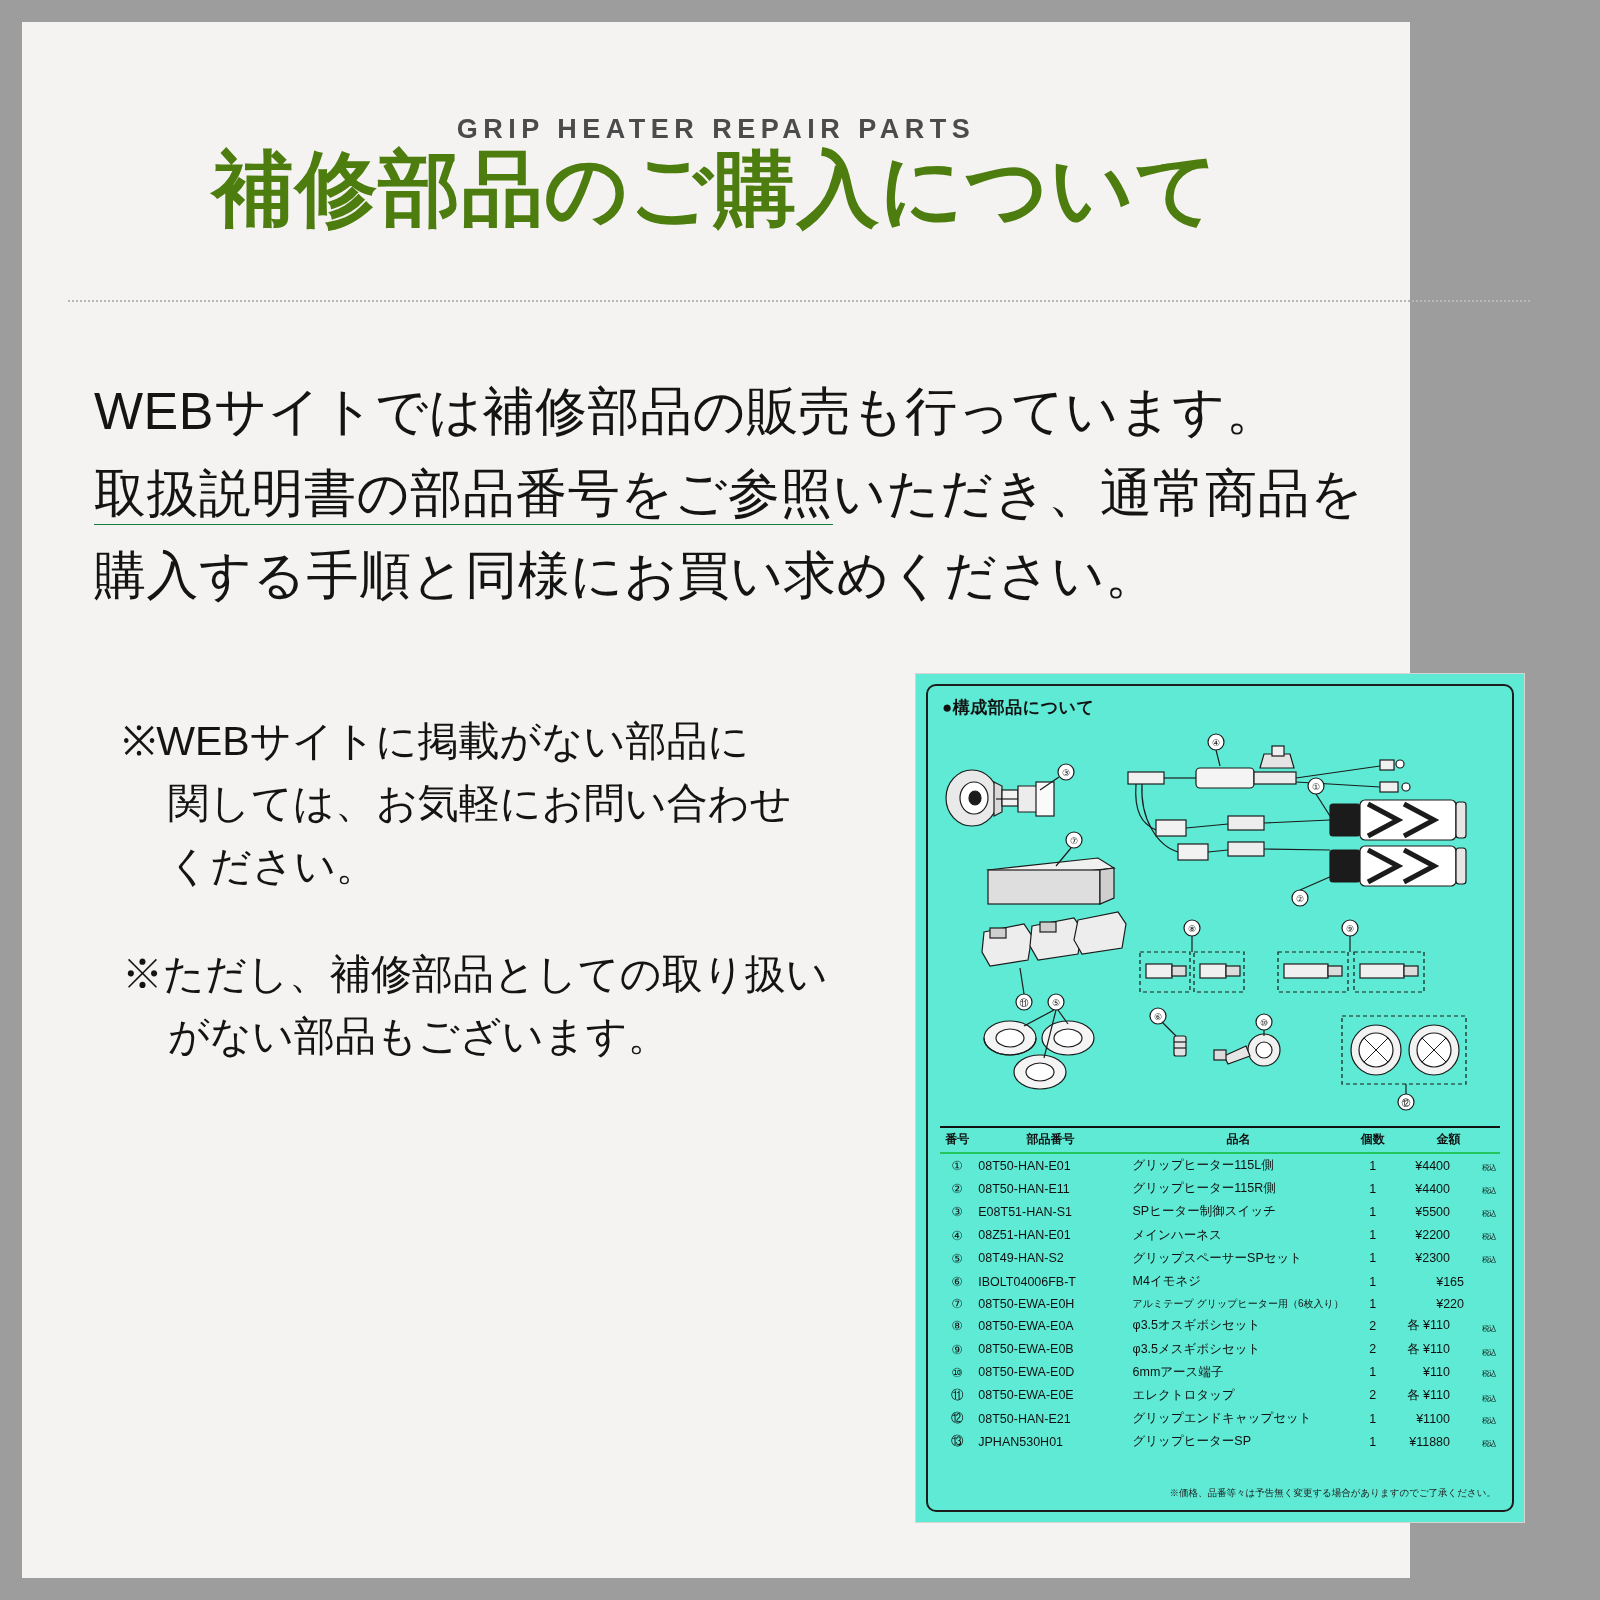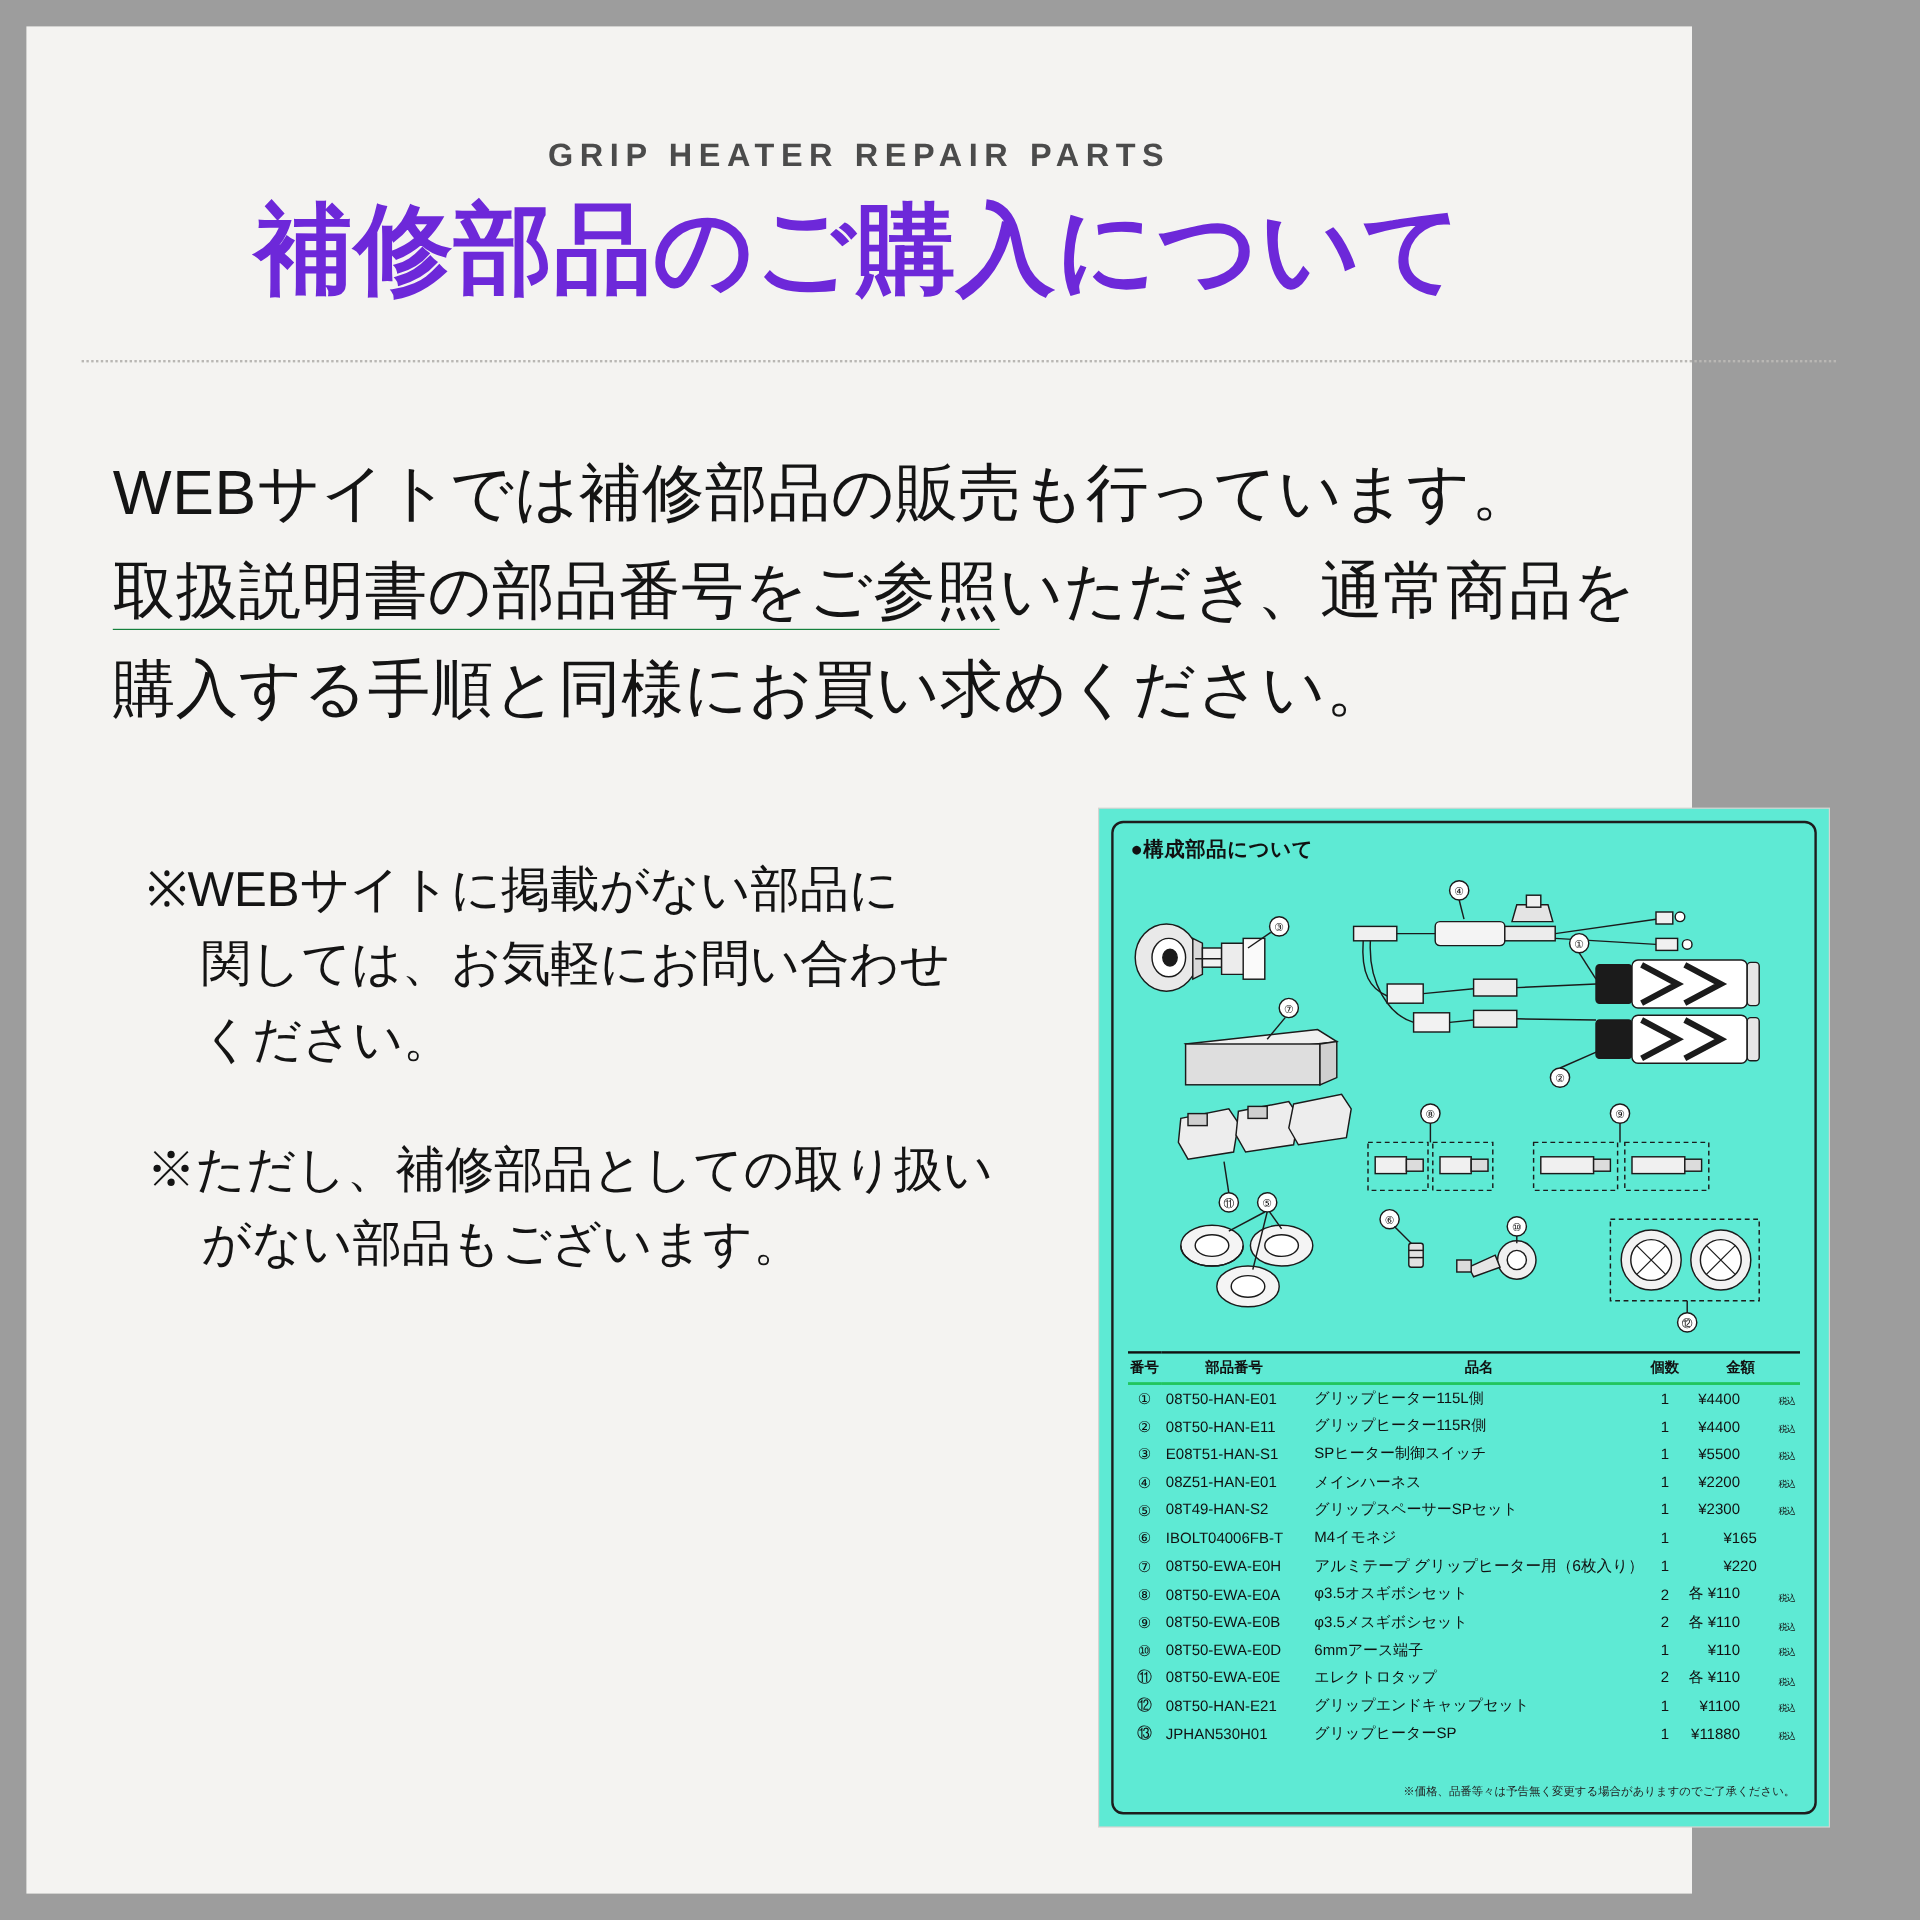--- a/index.html
+++ b/index.html
@@ -28,27 +28,27 @@
     left: 0;
     width: 100%;
     text-align: center;
     font-size: 27px;
     letter-spacing: 5.5px;
     color: #4b4b4b;
     font-weight: bold;
   }
   .title {
     position: absolute;
-    top: 140px;
+    top: 120px;
     left: 0;
     width: 100%;
     text-align: center;
     font-size: 82px;
     font-weight: bold;
-    color: #6d28d9;
+    color: #4d7c0f;
     letter-spacing: 1px;
     line-height: 1.15;
   }
   .divider {
     position: absolute;
     top: 278px;
     left: 46px;
     width: 1462px;
     border-top: 2px dotted #b9b7b4;
   }
@@ -155,21 +155,21 @@
     letter-spacing: -0.5px;
     padding-left: 32px;
   }
   .footnote {
     position: absolute;
     right: 16px;
     bottom: 10px;
     font-size: 9.5px;
     color: #222;
   }
-  .small-nm { font-size: 13px; }
+  .small-nm { font-size: 10px; }
 </style>
 </head>
 <body>
 
 <div class="page">
 
   <div class="eyebrow">GRIP HEATER REPAIR PARTS</div>
   <div class="title">補修部品のご購入について</div>
   <div class="divider"></div>
 

